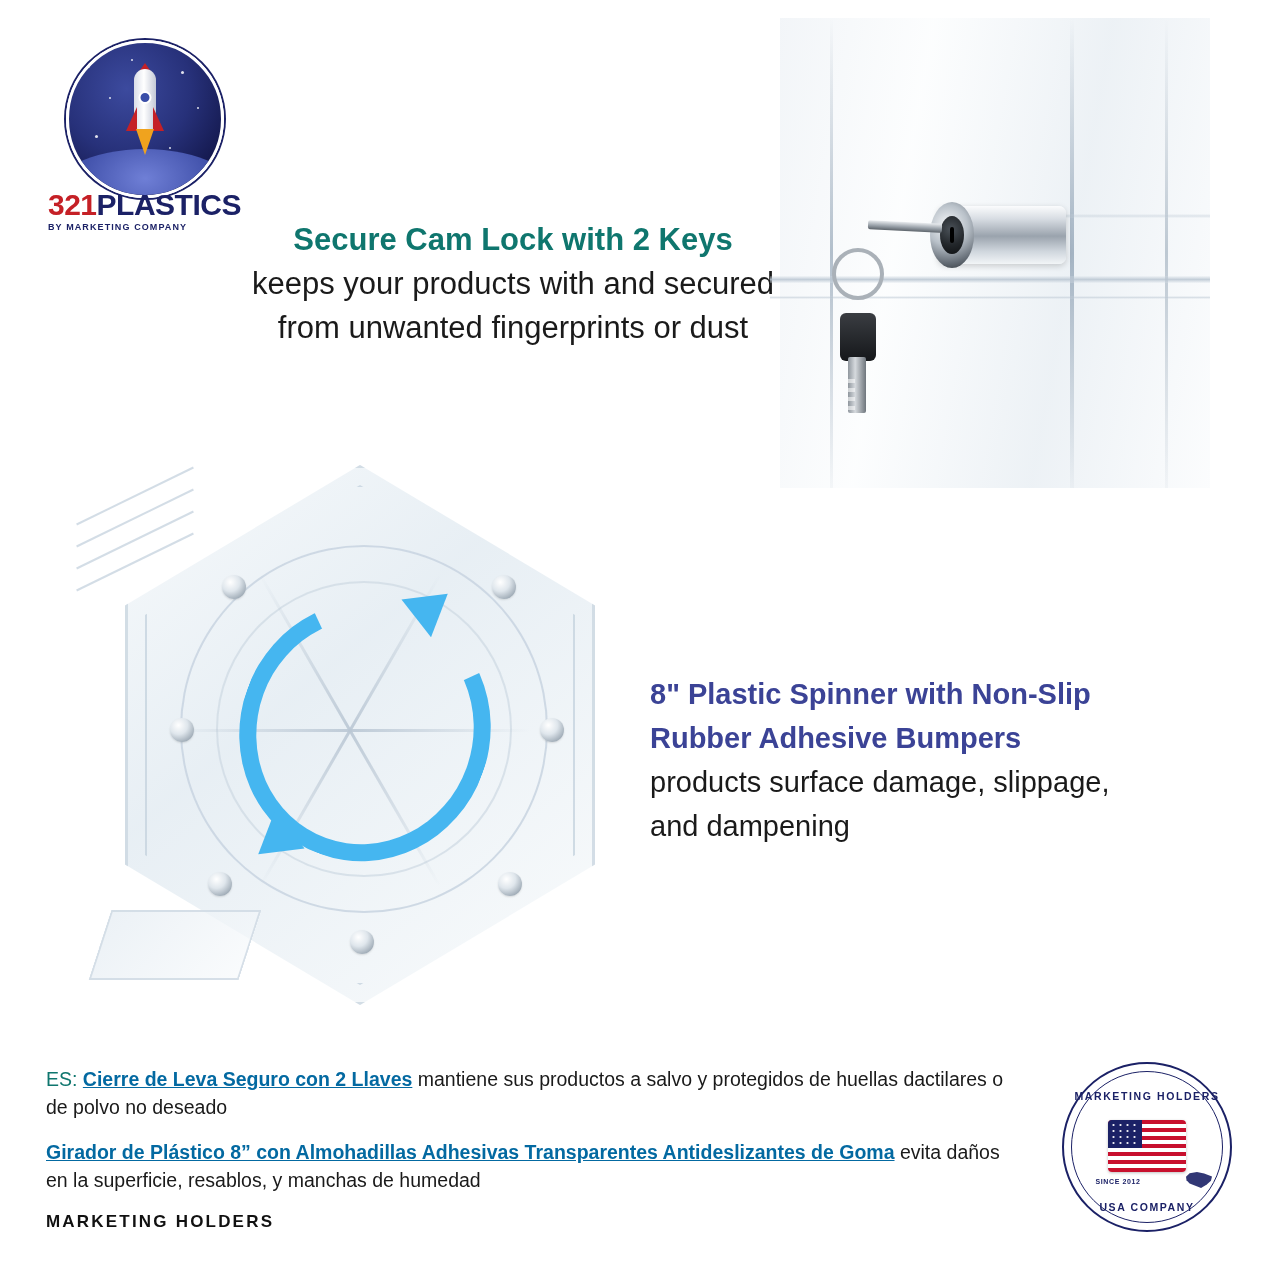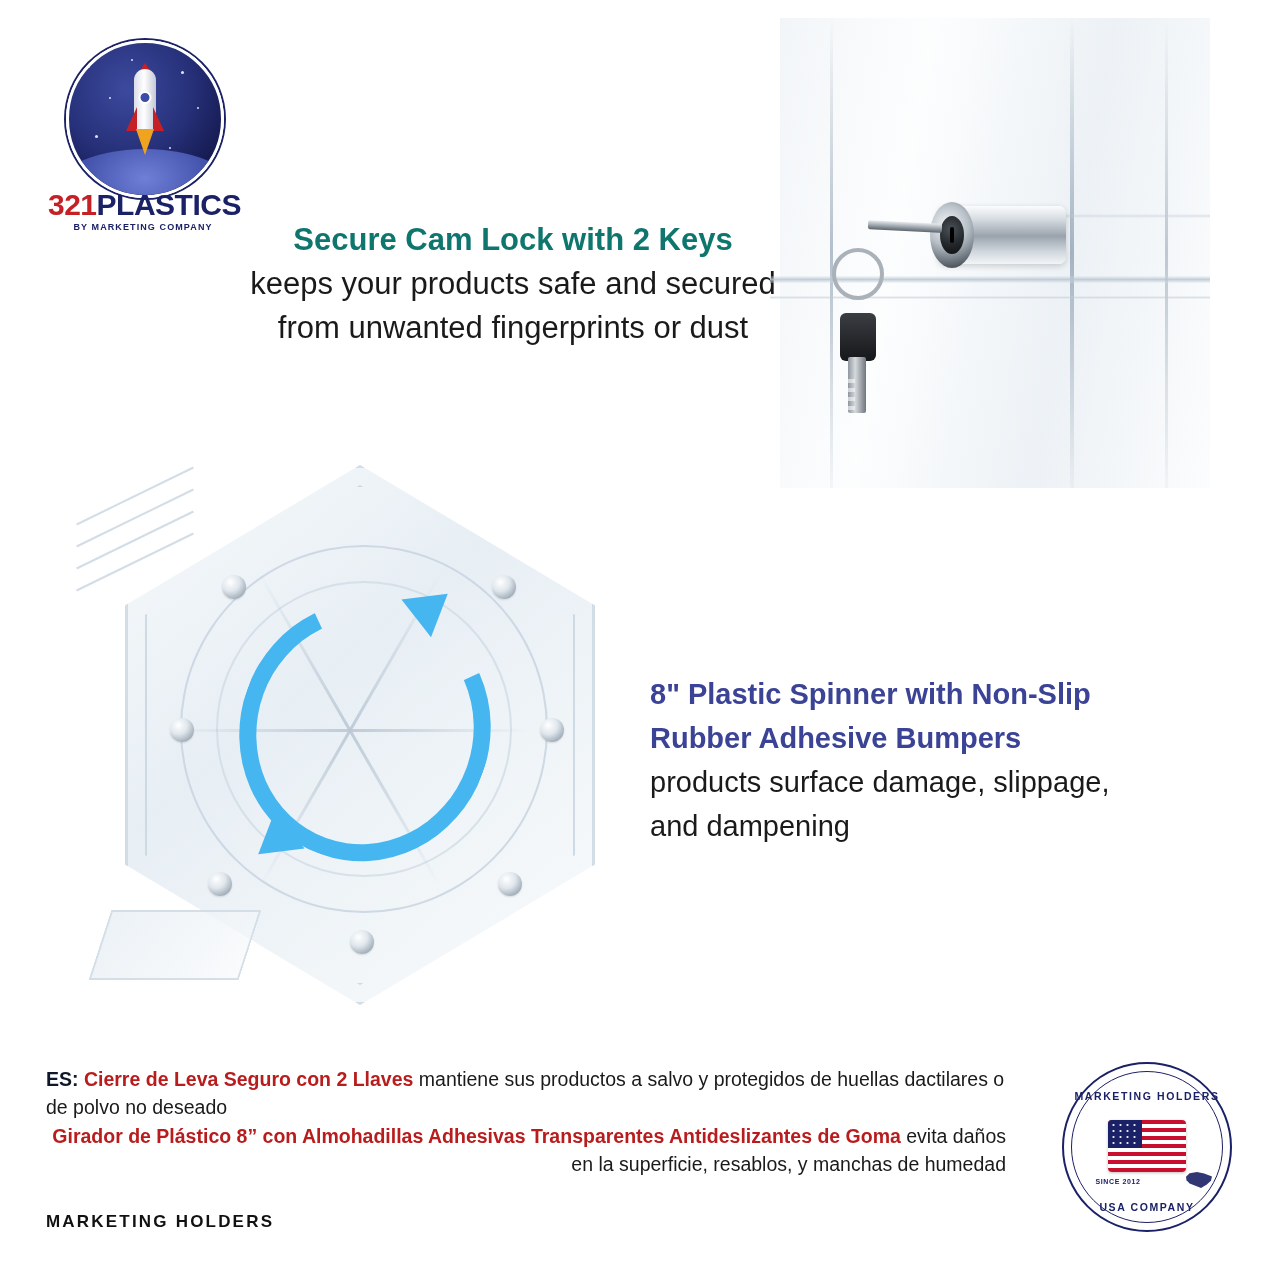--- a/index.html
+++ b/index.html
@@ -119,21 +119,20 @@
     width: 0; height: 0;
     border-left: 9px solid transparent;
     border-right: 9px solid transparent;
     border-top: 26px solid #f0a31e;
   }
   .logo-text {
     position: absolute;
     left: 0;
     top: 150px;
     width: 190px;
-    text-align: center;
     line-height: 1;
   }
   .logo-text .l1 {
     font-size: 30px;
     font-weight: 800;
     letter-spacing: -0.5px;
     color: #1b2166;
   }
   .logo-text .l1 .num { color: #c52026; }
   .logo-text .l2 {
@@ -433,23 +432,23 @@
   
   .es-block {
     position: absolute;
     left: 46px;
     top: 1066px;
     width: 960px;
     font-size: 19.5px;
     line-height: 1.42;
     color: #1a1a1a;
   }
-  .es-block .lbl { font-weight: 700; color: #0f172a; }
-  .es-block .hl { color: #b91c1c; font-weight: 700; }
-  .es-p2 { margin-top: 2px; text-align: right; }
+  .es-block .lbl { font-weight: 400; color: #0f766e; }
+  .es-block .hl { color: #0369a1; font-weight: 700; text-decoration: underline; }
+  .es-p2 { margin-top: 18px; }
 
   .mh-wordmark {
     position: absolute;
     left: 46px;
     top: 1212px;
     font-size: 17px;
     font-weight: 800;
     letter-spacing: 2.2px;
     color: #111;
   }
@@ -559,21 +558,21 @@
     </div>
     <div class="logo-text">
       <div class="l1">
         <span class="num">321</span><span>PLASTICS</span>
       </div>
       <div class="l2">BY MARKETING COMPANY</div>
     </div>
   </div>
 
   <div class="top-copy">
-    <span class="hl">Secure Cam Lock with 2 Keys</span><span> keeps your products safe and secured from unwanted fingerprints or dust</span>
+    <span class="hl">Secure Cam Lock with 2 Keys</span><span> keeps your products with and secured from unwanted fingerprints or dust</span>
   </div>
 
   <div class="lock-photo">
     <div class="acrylic-case"></div>
     <div class="edge" style="left:60px;top:0;width:3px;height:470px;background:linear-gradient(180deg,rgba(180,192,204,.0),rgba(170,184,198,.9),rgba(180,192,204,.1));"></div>
     <div class="edge" style="left:300px;top:0;width:4px;height:470px;background:linear-gradient(180deg,rgba(180,192,204,.0),rgba(160,176,192,.95),rgba(180,192,204,.1));"></div>
     <div class="edge" style="left:395px;top:0;width:3px;height:470px;background:linear-gradient(180deg,rgba(180,192,204,.0),rgba(175,188,200,.8),rgba(180,192,204,.1));"></div>
     <div class="shelf" style="left:0;top:258px;width:440px;height:7px;"></div>
     <div class="shelf" style="left:0;top:278px;width:440px;height:3px;opacity:.6;"></div>
     <div class="shelf" style="left:280px;top:196px;width:160px;height:4px;opacity:.5;"></div>

